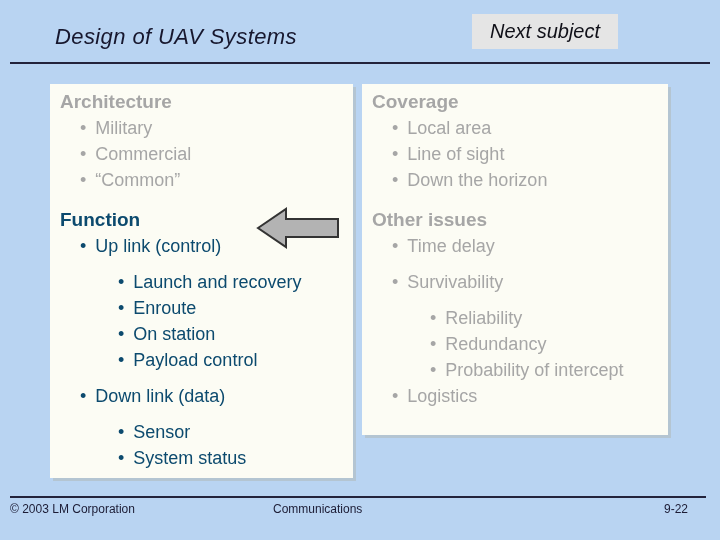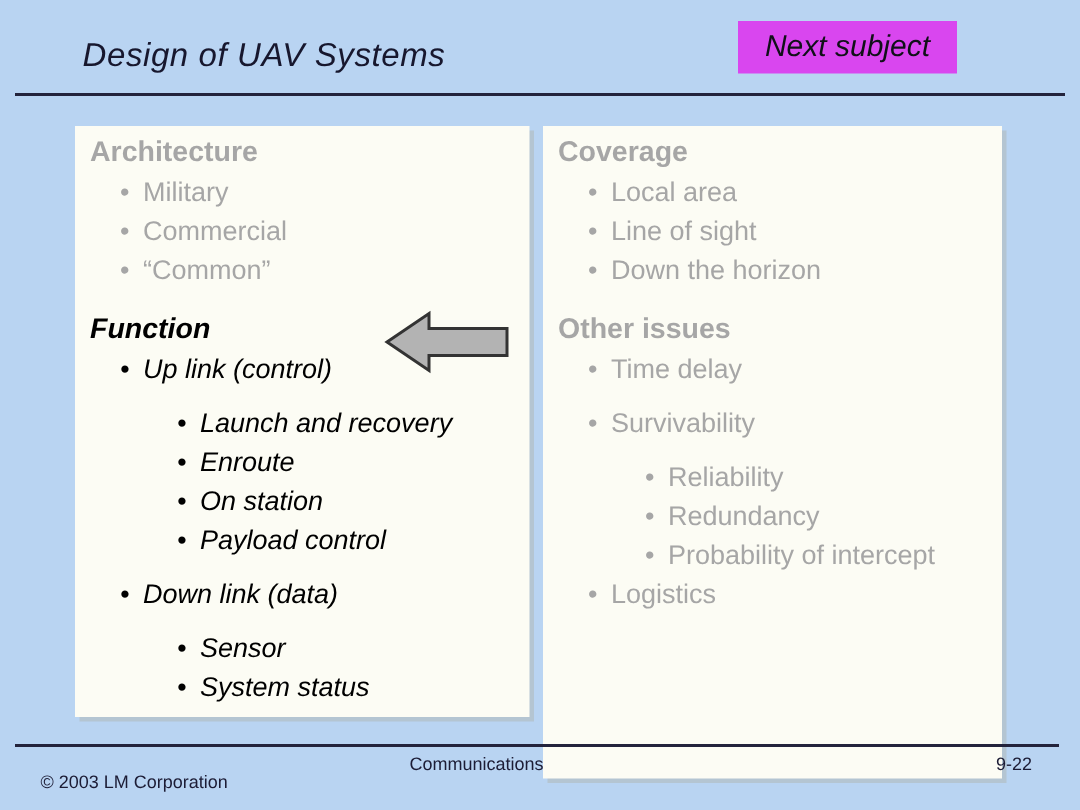--- a/index.html
+++ b/index.html
@@ -9,59 +9,59 @@
     font-family:"Liberation Sans", sans-serif;
     -webkit-font-smoothing:antialiased;
   }
   
   .slide-title{
     position:absolute;left:55px;top:24px;
     font-size:22px;font-style:italic;font-weight:500;
     color:#17172e;letter-spacing:.4px;
   }
   .next-btn{
-    position:absolute;left:492px;top:14px;width:146px;height:35px;
-    background:#d946ef;display:flex;align-items:center;justify-content:center;
+    position:absolute;left:472px;top:14px;width:146px;height:35px;
+    background:#e5e5e5;display:flex;align-items:center;justify-content:center;
     font-size:20px;font-style:italic;color:#101018;cursor:pointer;
   }
   .rule-top{
     position:absolute;left:10px;top:62px;width:700px;height:0;
     border-top:2px solid #23233c;
   }
   .rule-bottom{
     position:absolute;left:10px;top:496px;width:696px;height:0;
     border-top:2px solid #23233c;
   }
   
   .panel{
     position:absolute;background:#fcfcf4;
     box-shadow:3px 3px 0 rgba(175,180,170,.45);
     padding:5px 26px 0 8px;box-sizing:border-box;
   }
   .panel-left{left:50px;top:84px;width:303px;height:394px;}
-  .panel-right{left:362px;top:84px;width:306px;height:435px;}
+  .panel-right{left:362px;top:84px;width:306px;height:351px;}
   .heading{
     font-size:19px;font-weight:bold;line-height:26px;padding-left:2px;
   }
   .heading:not(:first-child){margin-top:14px;}
   .item{font-size:18px;line-height:26px;display:flex;}
   .item .bullet{flex:0 0 auto;}
   .item .txt{padding-left:9px;}
   .item.level1{padding-left:22px;}
   .item.level2{padding-left:60px;}
   .item.gap{margin-top:10px;}
   .tone-gray{color:#a6a6a6;}
-  .tone-black{color:#000000;font-style:italic;}
+  .tone-black{color:#0c4a6e;}
   
   .arrow-wrap{position:absolute;left:255px;top:206px;width:86px;height:45px;}
   
   .footer-text{
     position:absolute;top:502px;font-size:12px;color:#1c1c35;
   }
-  .footer-copy{left:27px;margin-top:12px;}
+  .footer-copy{left:10px;}
   .footer-center{left:273px;}
   .footer-page{left:664px;}
 </style>
 </head>
 <body>
 
 <div class="slide-title">Design of UAV Systems</div>
 
 <div class="next-btn">Next subject</div>
 

